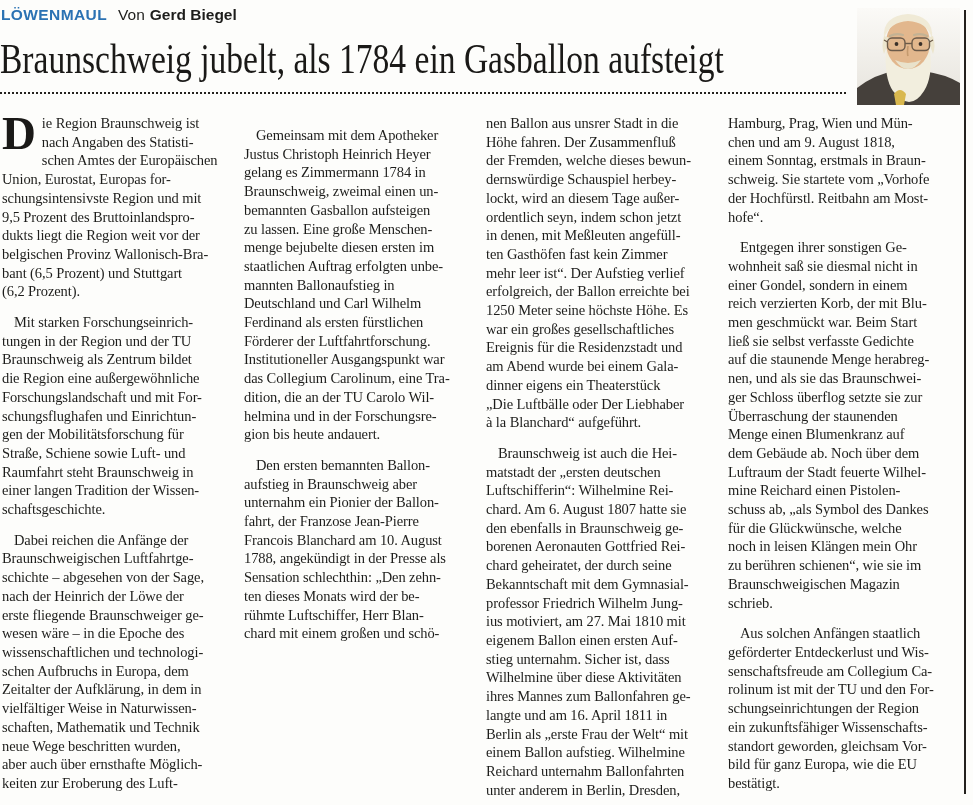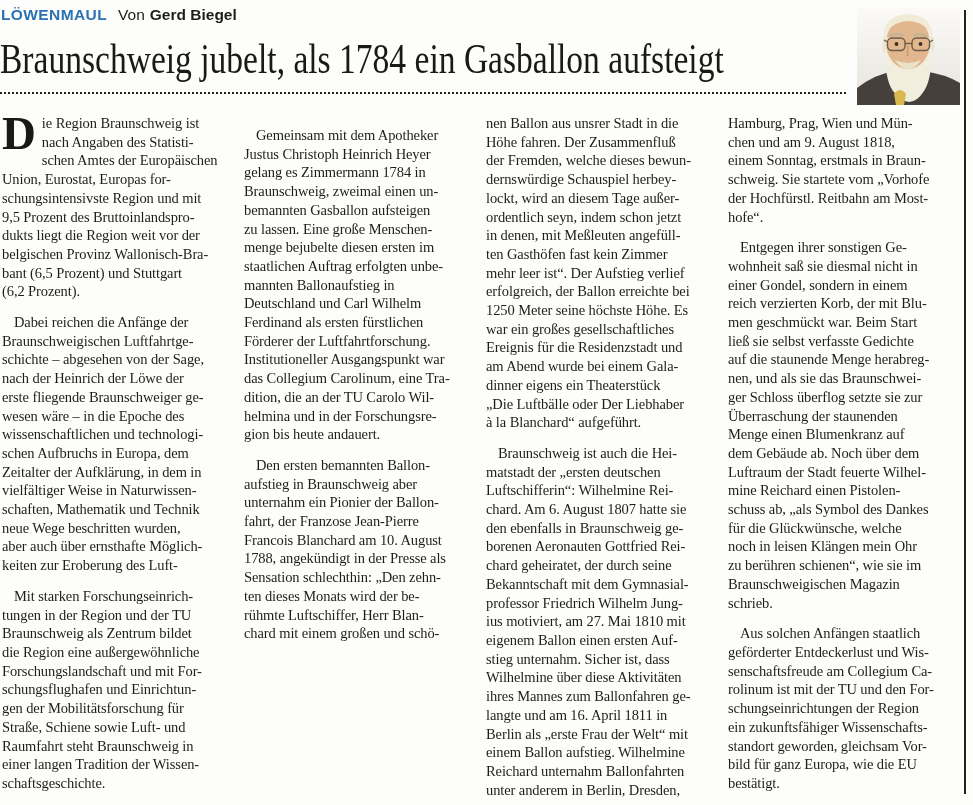--- a/index.html
+++ b/index.html
@@ -126,45 +126,45 @@
       <p class="para"><span class="dropcap">D</span><span>ie Region Braunschweig ist
 nach Angaben des Statisti-
 schen Amtes der Europäischen
 Union, Eurostat, Europas for-
 schungsintensivste Region und mit
 9,5 Prozent des Bruttoinlandspro-
 dukts liegt die Region weit vor der
 belgischen Provinz Wallonisch-Bra-
 bant (6,5 Prozent) und Stuttgart
 (6,2 Prozent).</span></p>
+      <p class="para gap indent">Mit starken Forschungseinrich-
+tungen in der Region und der TU
+Braunschweig als Zentrum bildet
+die Region eine außergewöhnliche
+Forschungslandschaft und mit For-
+schungsflughafen und Einrichtun-
+gen der Mobilitätsforschung für
+Straße, Schiene sowie Luft- und
+Raumfahrt steht Braunschweig in
+einer langen Tradition der Wissen-
+schaftsgeschichte.</p>
       <p class="para gap indent">Dabei reichen die Anfänge der
 Braunschweigischen Luftfahrtge-
 schichte – abgesehen von der Sage,
 nach der Heinrich der Löwe der
 erste fliegende Braunschweiger ge-
 wesen wäre – in die Epoche des
 wissenschaftlichen und technologi-
 schen Aufbruchs in Europa, dem
 Zeitalter der Aufklärung, in dem in
 vielfältiger Weise in Naturwissen-
 schaften, Mathematik und Technik
 neue Wege beschritten wurden,
 aber auch über ernsthafte Möglich-
 keiten zur Eroberung des Luft-</p>
-      <p class="para gap indent">Mit starken Forschungseinrich-
-tungen in der Region und der TU
-Braunschweig als Zentrum bildet
-die Region eine außergewöhnliche
-Forschungslandschaft und mit For-
-schungsflughafen und Einrichtun-
-gen der Mobilitätsforschung für
-Straße, Schiene sowie Luft- und
-Raumfahrt steht Braunschweig in
-einer langen Tradition der Wissen-
-schaftsgeschichte.</p>
     </div>
 
     <div class="col">
       <p class="para gap indent">Gemeinsam mit dem Apotheker
 Justus Christoph Heinrich Heyer
 gelang es Zimmermann 1784 in
 Braunschweig, zweimal einen un-
 bemannten Gasballon aufsteigen
 zu lassen. Eine große Menschen-
 menge bejubelte diesen ersten im

